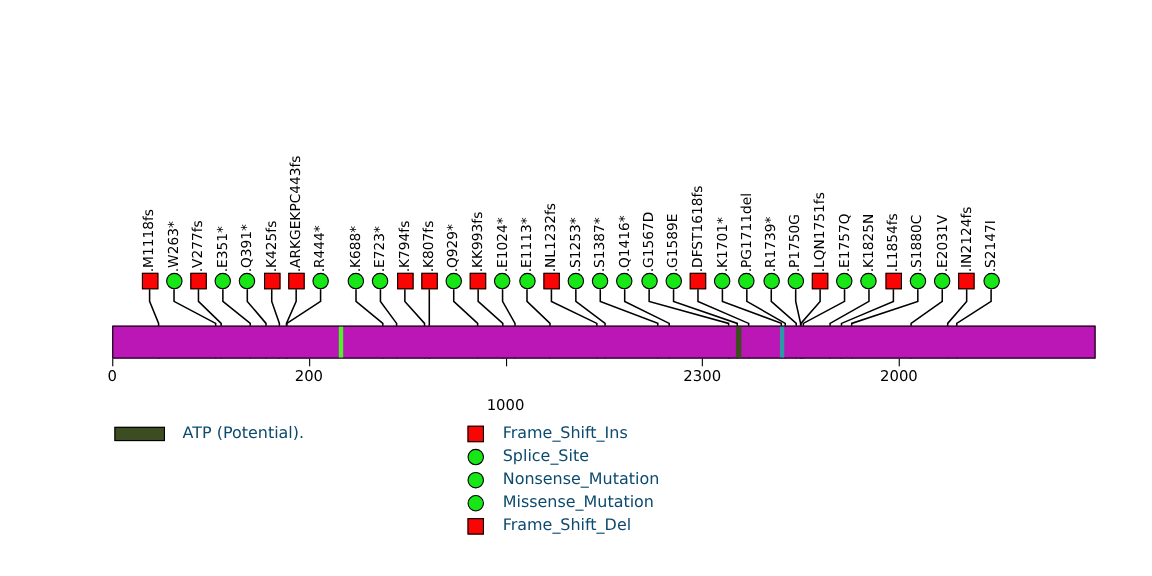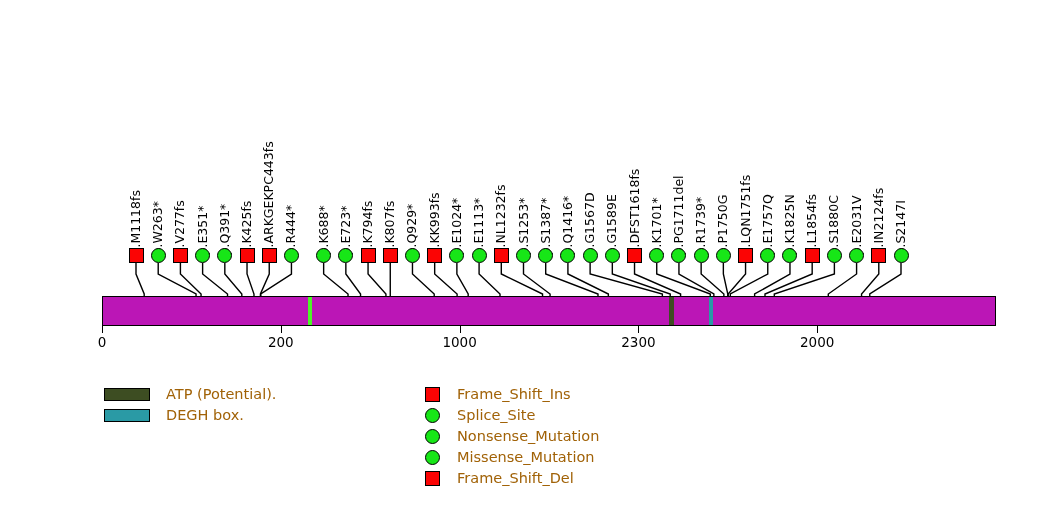--- a/index.html
+++ b/index.html
@@ -47,21 +47,21 @@
   .ax-t{position:absolute;top:0;width:0;height:7px;border-left:1.4px solid #000;}
   .ax-l{position:absolute;top:8px;font-size:13.5px;color:#000;transform:translateX(-50%);white-space:nowrap;}
 
   
   .legend{position:absolute;}
   .lg-row{display:flex;align-items:center;height:21px;}
   .lg-sw{width:46px;height:13px;border:1.3px solid #000;box-sizing:border-box;margin-right:16px;}
   .lg-sw2{width:15px;height:15px;border:1.2px solid #000;box-sizing:border-box;margin-right:17px;margin-left:15px;}
   .lg-sw2.sq{background:#fb0404;}
   .lg-sw2.ci{background:#17e617;border-radius:50%;}
-  .lg-tx{font-size:14.5px;color:#a16207;white-space:nowrap;line-height:1;}
+  .lg-tx{font-size:14.5px;color:#0c4a6e;white-space:nowrap;line-height:1;}
 </style>
 </head>
 <body>
 
 <div id="stage">
 
   <svg class="leaders" id="leaders">
       <polyline points="136,263 136,274 144.1968,294 144.1968,326" fill="none" stroke="#000" stroke-width="1.4"></polyline>
       <polyline points="158.2058823529412,263 158.2058823529412,274 196.0488,294 196.0488,326" fill="none" stroke="#000" stroke-width="1.4"></polyline>
       <polyline points="180.41176470588235,263 180.41176470588235,274 201.0552,294 201.0552,326" fill="none" stroke="#000" stroke-width="1.4"></polyline>
@@ -247,36 +247,32 @@
       <div class="dom" style="left: 205.093px; width: 4px; background: rgb(76, 245, 39);"></div>
       <div class="dom" style="left: 606.32px; width: 4px; background: rgb(42, 154, 165);"></div>
     </div>
 
   <div id="axis">
       <div class="ax-t" style="left: 102px;"></div>
       <div class="ax-l" style="left: 102px;">0</div>
       <div class="ax-t" style="left: 280.8px;"></div>
       <div class="ax-l" style="left: 280.8px;">200</div>
       <div class="ax-t" style="left: 459.6px;"></div>
-      <div class="ax-l" style="left: 459.6px;">1000</div>
+      <div class="ax-l" style="left: 459.6px; margin-top: 27px;">1000</div>
       <div class="ax-t" style="left: 638.4px;"></div>
       <div class="ax-l" style="left: 638.4px;">2300</div>
       <div class="ax-t" style="left: 817.2px;"></div>
       <div class="ax-l" style="left: 817.2px;">2000</div>
     </div>
 
   <div class="legend" id="domain-legend" style="left:104px;top:384px;">
       <div class="lg-row">
         <span class="lg-sw" style="background: rgb(61, 77, 34);"></span>
         <span class="lg-tx">ATP (Potential).</span>
       </div>
-      <div class="lg-row">
-        <span class="lg-sw" style="background: rgb(42, 154, 165);"></span>
-        <span class="lg-tx">DEGH box.</span>
-      </div>
     </div>
 
   <div class="legend" id="mutation-legend" style="left:410px;top:384px;">
       <div class="lg-row">
         <span class="lg-sw2 sq" style="background: rgb(251, 4, 4);"></span>
         <span class="lg-tx">Frame_Shift_Ins</span>
       </div>
       <div class="lg-row">
         <span class="lg-sw2 ci" style="background: rgb(23, 230, 23);"></span>
         <span class="lg-tx">Splice_Site</span>

